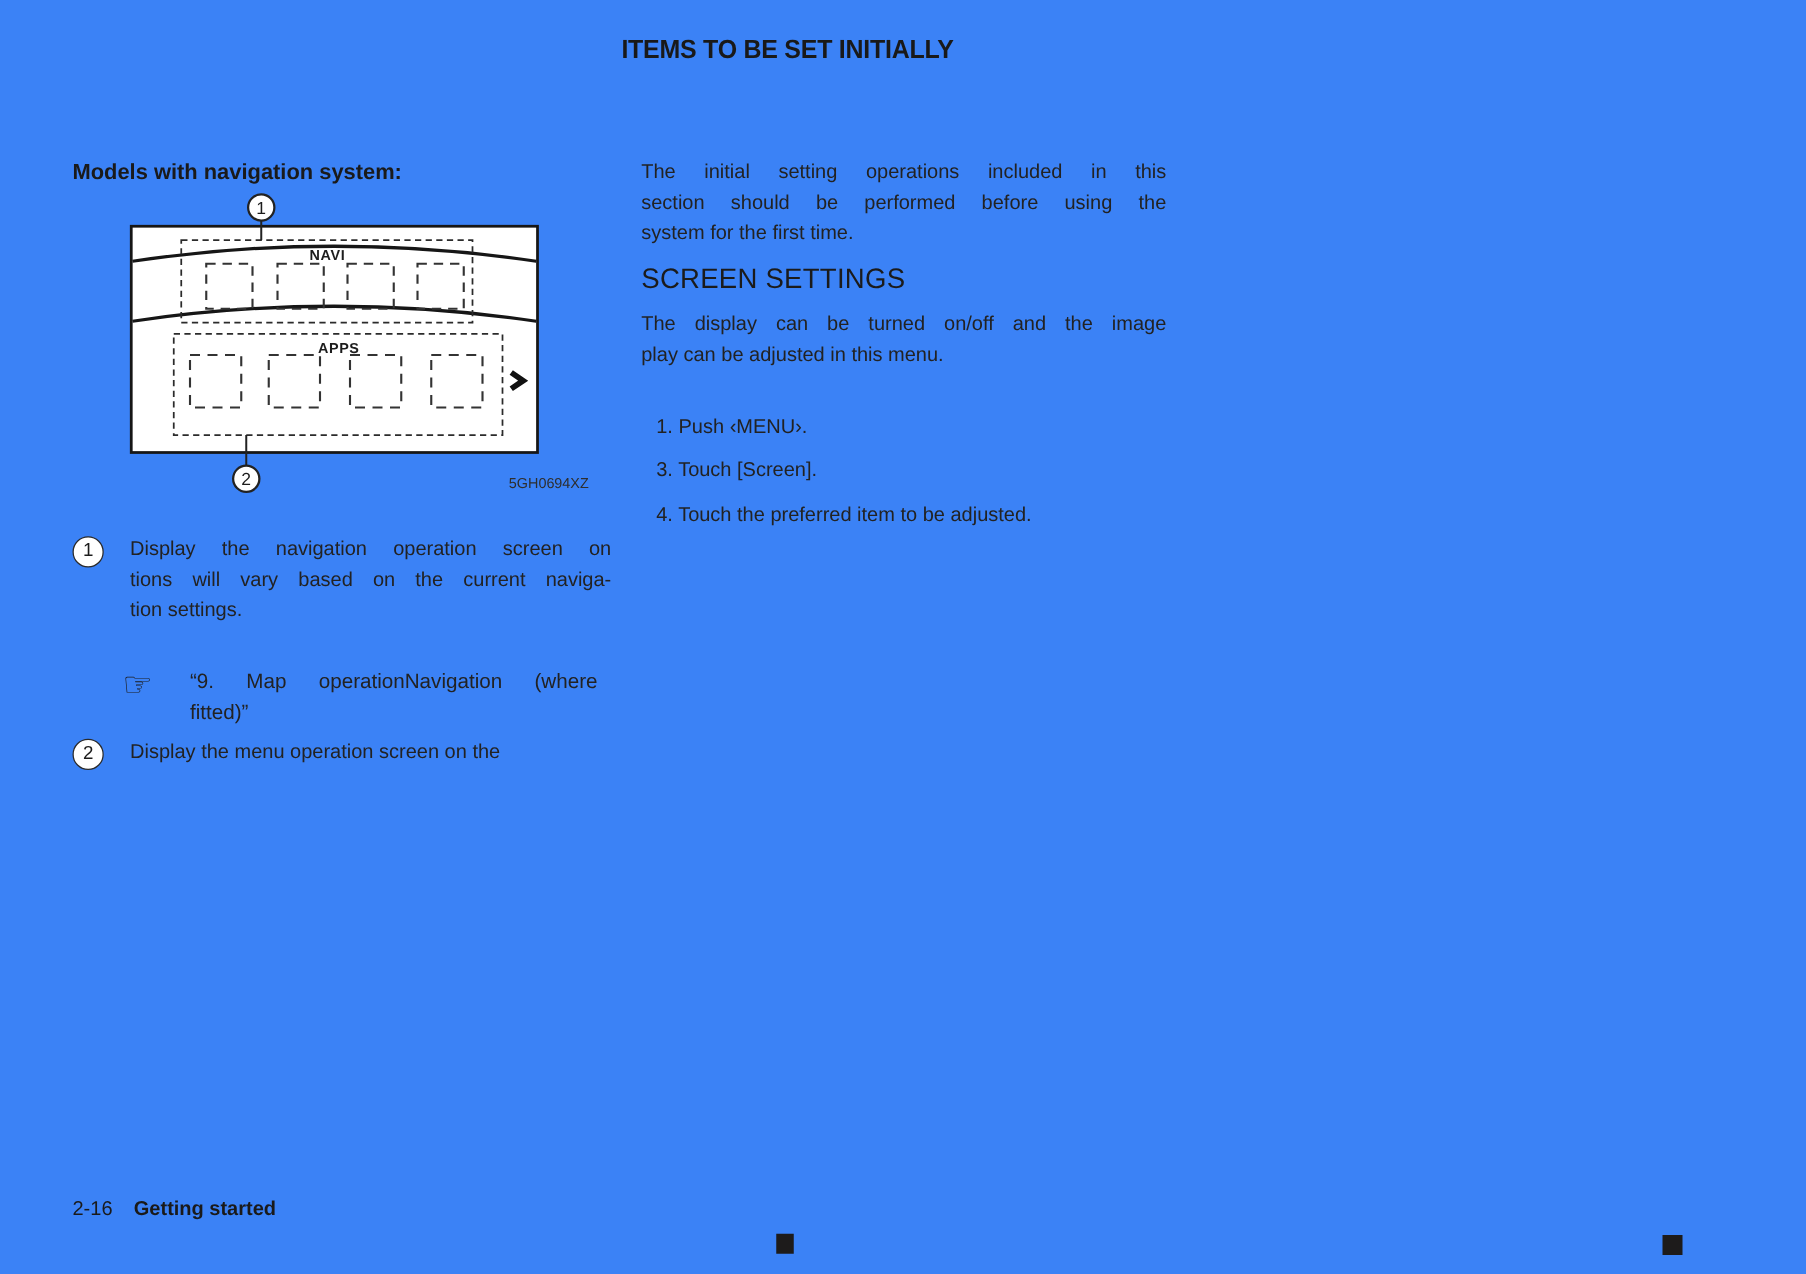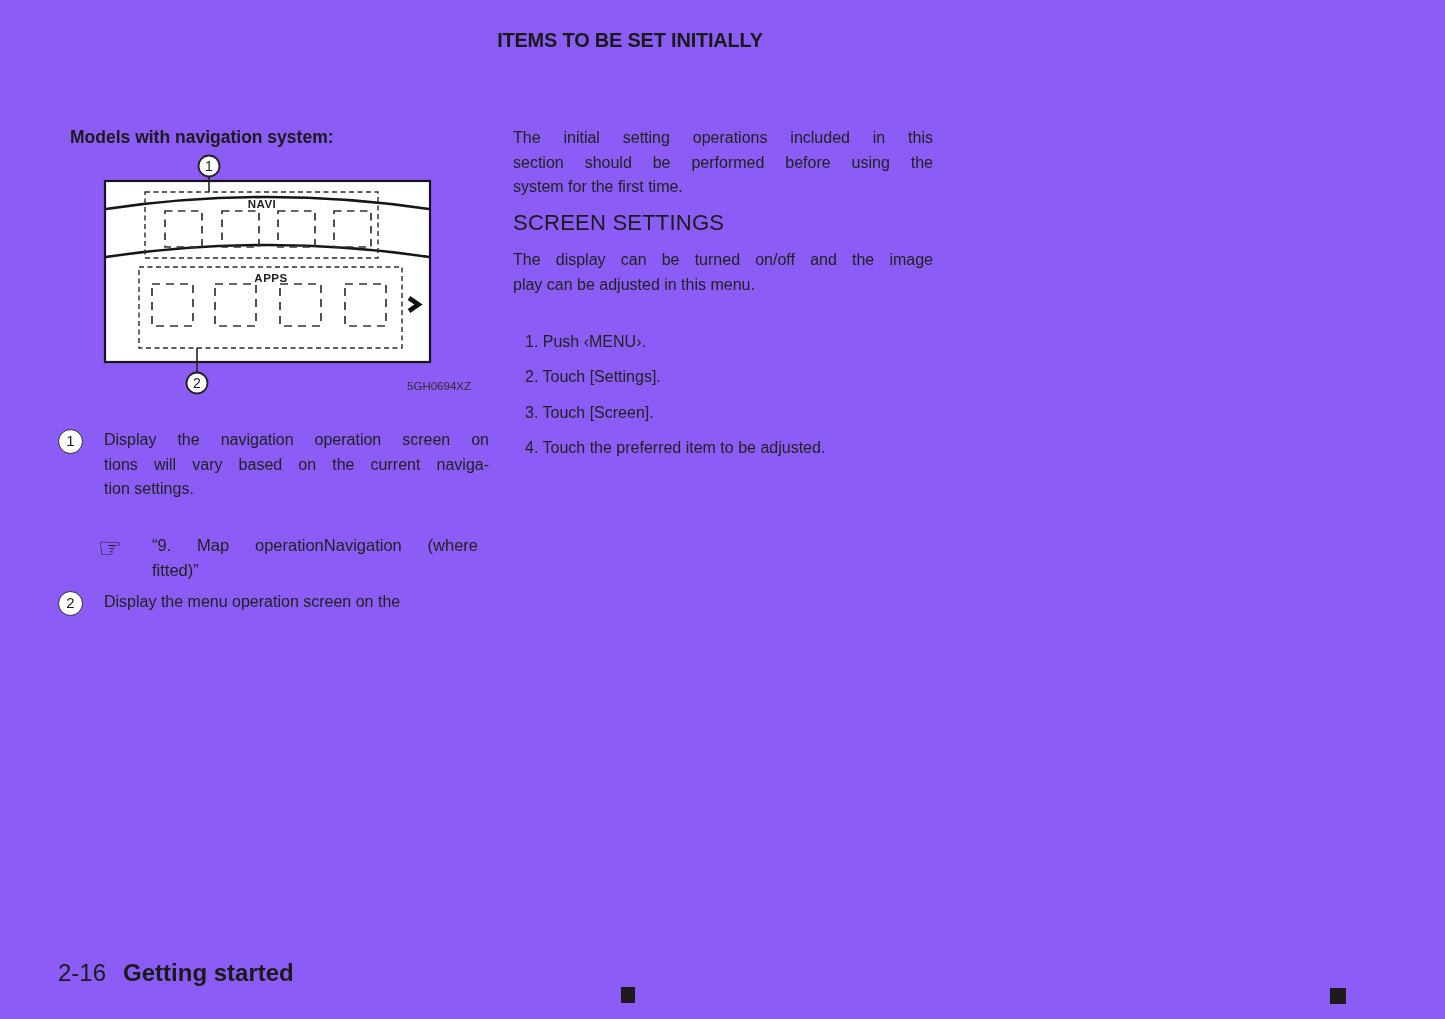--- a/index.html
+++ b/index.html
@@ -2,21 +2,21 @@
 <html><head>
 <meta charset="utf-8">
 <style>
   * { margin: 0; padding: 0; box-sizing: border-box; }
   html, body { background: #e8e8e8; }
   body { font-family: "Liberation Sans", "DejaVu Sans", sans-serif; }
   .page {
     position: relative;
     width: 1445px;
     height: 1019px;
-    background: #8b5cf6;
+    background: #3b82f6;
     overflow: hidden;
     color: #1e1e1e;
   }
   .doc-title {
     position: absolute;
     left: 430px;
     top: 28px;
     width: 400px;
     text-align: center;
     font-size: 21px;
@@ -25,21 +25,21 @@
     transform: scaleX(0.95);
     color: #191919;
     white-space: nowrap;
   }
   .col { position: absolute; top: 0; }
   .col-left  { left: 58px;  width: 420px; }
   .col-right { left: 513px; width: 420px; }
   .models-heading {
     position: absolute;
     top: 127px;
-    left: 12px;
+    left: 0;
     font-size: 17.5px;
     font-weight: 700;
     color: #1a1a1a;
   }
   .figure-svg { position: absolute; left: 37px; top: 152px; }
   .body-text {
     font-size: 16px;
     line-height: 24.6px;
     color: #222;
   }
@@ -95,21 +95,21 @@
     transform-origin: left;
     white-space: nowrap;
   }
   .desc-para { position: absolute; top: 248px; left: 0; width: 420px; }
   .steps { position: absolute; top: 330px; left: 12px; width: 420px; }
   .step-line { margin-bottom: 10.9px; }
   .footer {
     position: absolute;
     left: 58px;
     top: 959px;
-    font-size: 24px;
+    font-size: 16px;
     color: #1a1a1a;
   }
   .footer .page-num { font-weight: 400; }
   .footer .section-name { font-weight: 700; margin-left: 17px; }
   .print-mark { position: absolute; background: #1d1b1b; }
   .print-mark-left  { left: 621px;  top: 987px; width: 14px; height: 16px; }
   .print-mark-right { left: 1330px; top: 988px; width: 16px; height: 16px; }
   svg text { font-family: "Liberation Sans", "DejaVu Sans", sans-serif; }
 </style>
 </head>
@@ -193,21 +193,20 @@
 
     <div class="section-heading">SCREEN SETTINGS</div>
 
     <div class="desc-para body-text justify-lines">
         <div>The display can be turned on/off and the image</div>
         <div>play can be adjusted in this menu.</div>
       </div>
 
     <div class="steps body-text">
       <div class="step-line">1. Push ‹MENU›.</div>
-      <div class="step-line">2. Touch [Settings].</div>
       <div class="step-line">3. Touch [Screen].</div>
       <div class="step-line">4. Touch the preferred item to be adjusted.</div>
     </div>
 
   </div>
 
   <div class="footer">
     <span class="page-num">2-16</span><span class="section-name">Getting started</span>
   </div>
 

